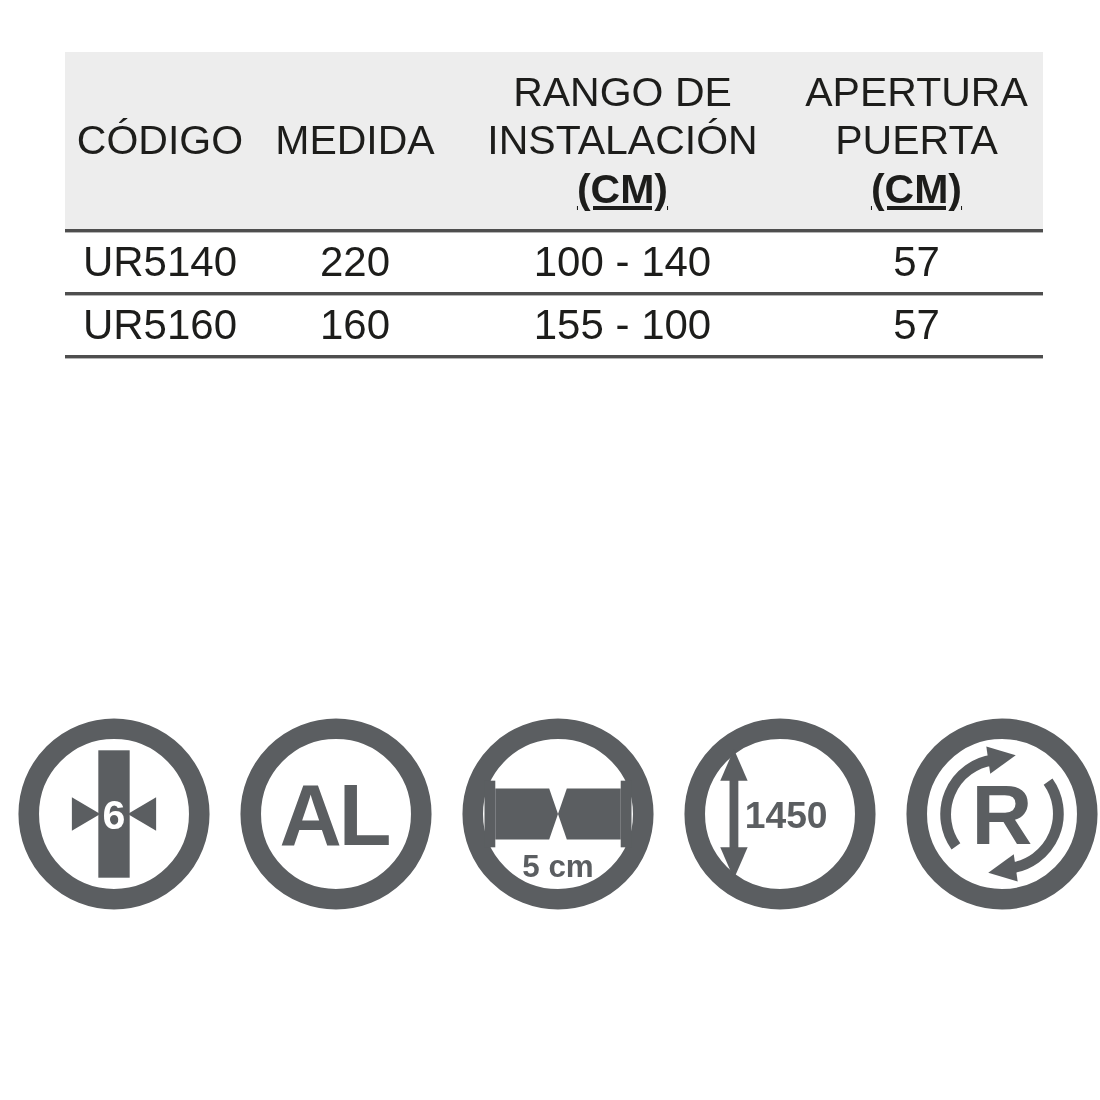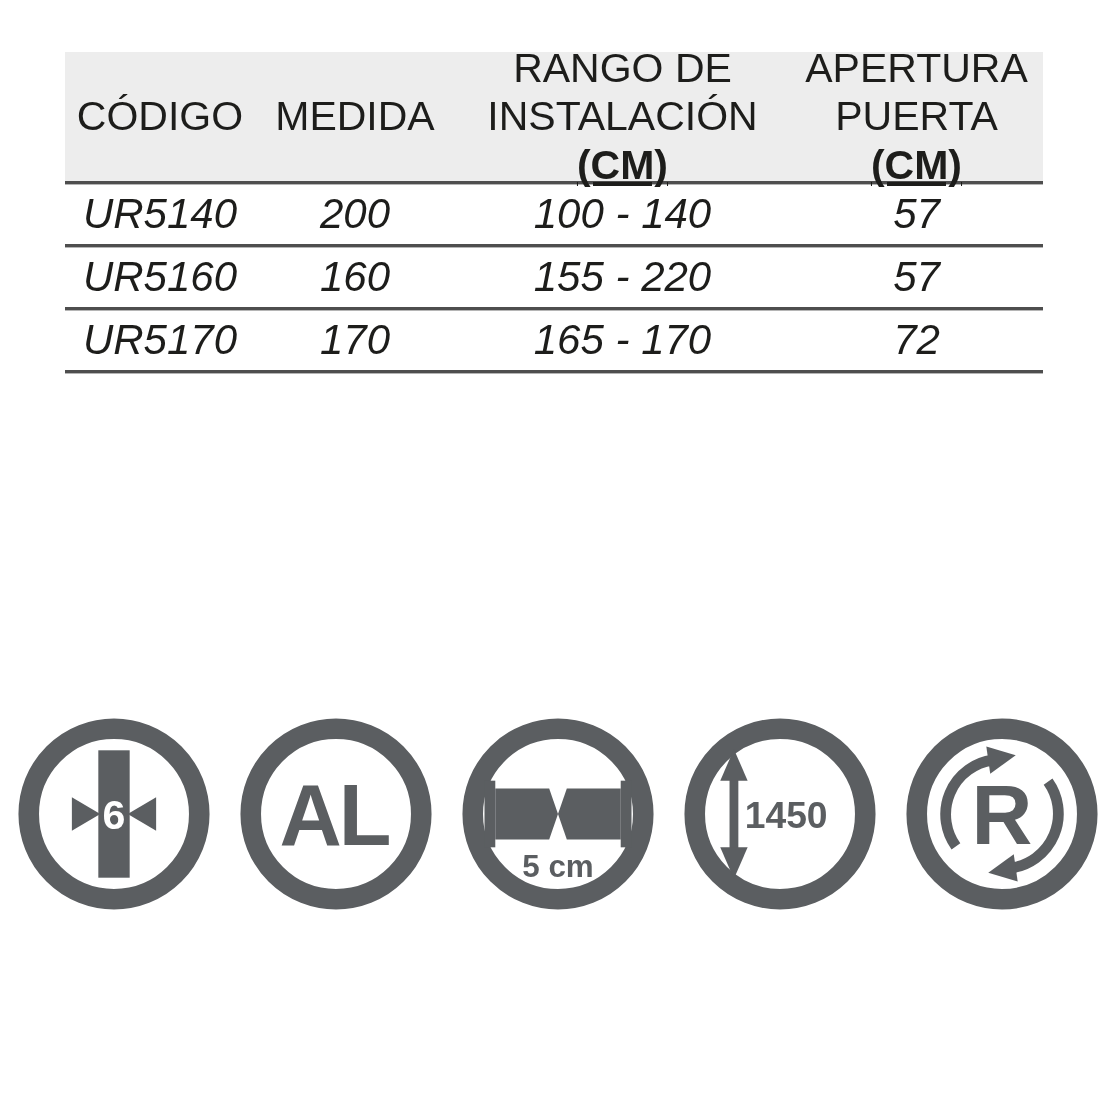--- a/index.html
+++ b/index.html
@@ -17,25 +17,25 @@
   .spec-table th, .spec-table td {
     padding:0; text-align:center; font-weight:400;
     border-bottom:3px solid #4e4e4e;
     box-shadow:0 1px 0 0 #b5b5b5;
   }
   .spec-table thead th {
     background:#ededed; font-size:41px; line-height:1.18; vertical-align:middle;
   }
   .th-wrap {
     display:flex; flex-direction:column; align-items:center; justify-content:center;
-    height:129px;
+    height:177px;
   }
   .hline:empty { display:none; }
   .hline.unit { font-weight:700;text-decoration:underline; }
-  .spec-table tbody td { height:60px; font-size:42px; vertical-align:middle;font-style:italic; }
+  .spec-table tbody td { height:60px; font-size:42px; vertical-align:middle; }
 
   
   .icons-row {
     position:absolute; left:16px; top:716px; width:1084px;
     display:flex; justify-content:space-between;
   }
   .icon { width:196px; height:196px; display:block; }
   .icon .shape { fill:#5b5e61; }
   .icon .ring  { fill:none; stroke:#5b5e61; stroke-width:21; }
   .icon .arc   { fill:none; stroke:#5b5e61; stroke-width:11; }
@@ -87,35 +87,29 @@
             <span class="hline">APERTURA</span>
             <span class="hline">PUERTA</span>
             <span class="hline unit">(CM)</span>
           </div>
         </th>
       </tr>
     </thead>
     <tbody>
       <tr>
         <td>UR5140</td>
-        <td>200</td>
+        <td>220</td>
         <td>100 - 140</td>
         <td>57</td>
       </tr>
       <tr>
         <td>UR5160</td>
         <td>160</td>
-        <td>155 - 220</td>
+        <td>155 - 100</td>
         <td>57</td>
-      </tr>
-      <tr>
-        <td>UR5170</td>
-        <td>170</td>
-        <td>165 - 170</td>
-        <td>72</td>
       </tr>
     </tbody>
   </table>
 
   <div class="icons-row">
 
     <svg class="icon" viewBox="0 0 200 200">
       <circle class="ring" cx="100" cy="100" r="87"></circle>
       <rect class="shape" x="84" y="35" width="32" height="130"></rect>
       <polygon class="shape" points="57,83 57,117 86,100"></polygon>

